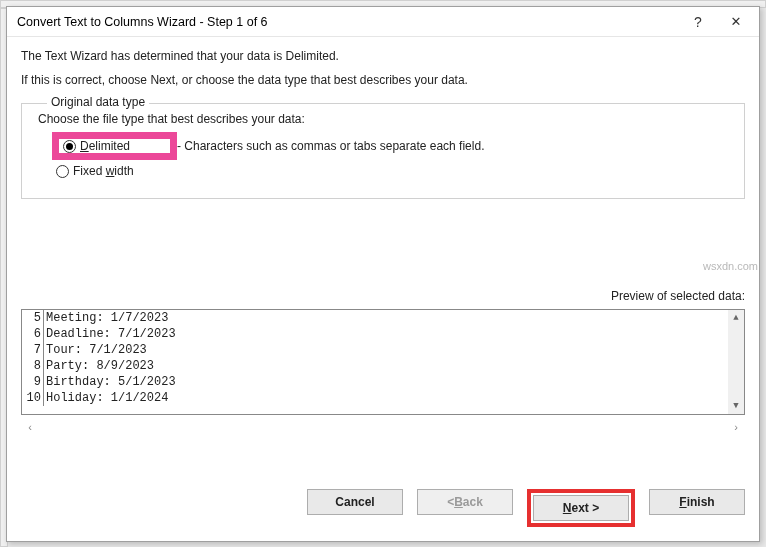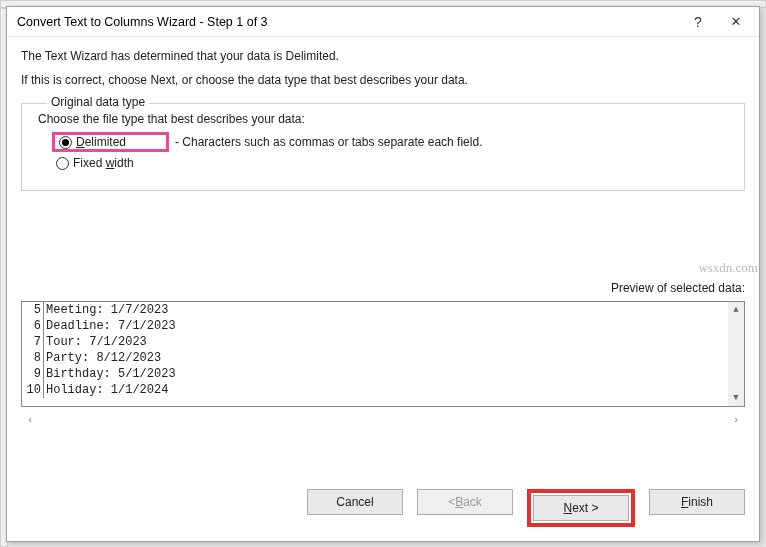--- a/index.html
+++ b/index.html
@@ -91,23 +91,23 @@
       background: #000;
       border-radius: 50%;
     }
     .radio-label {
       min-width: 86px;
       display: inline-block;
     }
     .radio-label .ul { text-decoration: underline; }
     .radio-desc { color: #222; }
     .highlight-red {
-      border: 3px solid #ec4899;
+      border: 7px solid #ec4899;
       padding: 0 4px;
-      margin: -2px 6px -2px -4px;
+      margin: -2px 0 -2px -4px;
       display: inline-flex;
       align-items: center;
     }
     .preview-label { margin-top: 90px; text-align: right; }
     .preview-box {
       border: 1px solid #888;
       margin-top: 6px;
       height: 106px;
       position: relative;
       background: #fff;
@@ -148,46 +148,47 @@
       gap: 14px;
       padding: 18px 14px 14px 0;
     }
     .btn {
       width: 96px; height: 26px;
       border: 1px solid #adadad;
       background: #e9e9e9;
       display: flex; align-items: center; justify-content: center;
       font-size: 12px;
       color: #222;
+      font-weight: bold;
     }
     .btn.disabled { color: #9a9a9a; background: #efefef; }
     .btn-wrap-highlight {
       border: 4px solid #e63030;
       padding: 2px;
     }
     .btn .ul { text-decoration: underline; }
     .watermark {
       position: absolute;
       right: 8px; top: 260px;
       color: #b9b9b9;
-      font-size: 13px;
-      font-family: Liberation Serif, serif;
+      font-size: 11px;
+      font-family: Liberation Sans, sans-serif;
       z-index: 50;
     }
   </style>
 </head>
 <body>
 
 <div class="bg-strip bg-top"></div>
 <div class="bg-strip bg-left"></div>
 
 <div class="dialog">
 
   <div class="titlebar">
-    <span class="title-text">Convert Text to Columns Wizard - Step 1 of 3</span>
+    <span class="title-text">Convert Text to Columns Wizard - Step 1 of 6</span>
     <span class="title-spacer"></span>
     <div class="title-btn">?</div>
     <div class="title-btn close">✕</div>
   </div>
 
   <div class="content">
     <div class="intro-line">The Text Wizard has determined that your data is Delimited.</div>
     <div class="intro-line">If this is correct, choose Next, or choose the data type that best describes your data.</div>
 
     <div class="group">
@@ -219,21 +220,21 @@
         <div class="preview-row">
             <div class="preview-gutter">6</div>
             <div class="preview-cell">Deadline: 7/1/2023</div>
           </div>
         <div class="preview-row">
             <div class="preview-gutter">7</div>
             <div class="preview-cell">Tour: 7/1/2023</div>
           </div>
         <div class="preview-row">
             <div class="preview-gutter">8</div>
-            <div class="preview-cell">Party: 8/12/2023</div>
+            <div class="preview-cell">Party: 8/9/2023</div>
           </div>
         <div class="preview-row">
             <div class="preview-gutter">9</div>
             <div class="preview-cell">Birthday: 5/1/2023</div>
           </div>
         <div class="preview-row">
             <div class="preview-gutter">10</div>
             <div class="preview-cell">Holiday: 1/1/2024</div>
           </div>
       </div>

